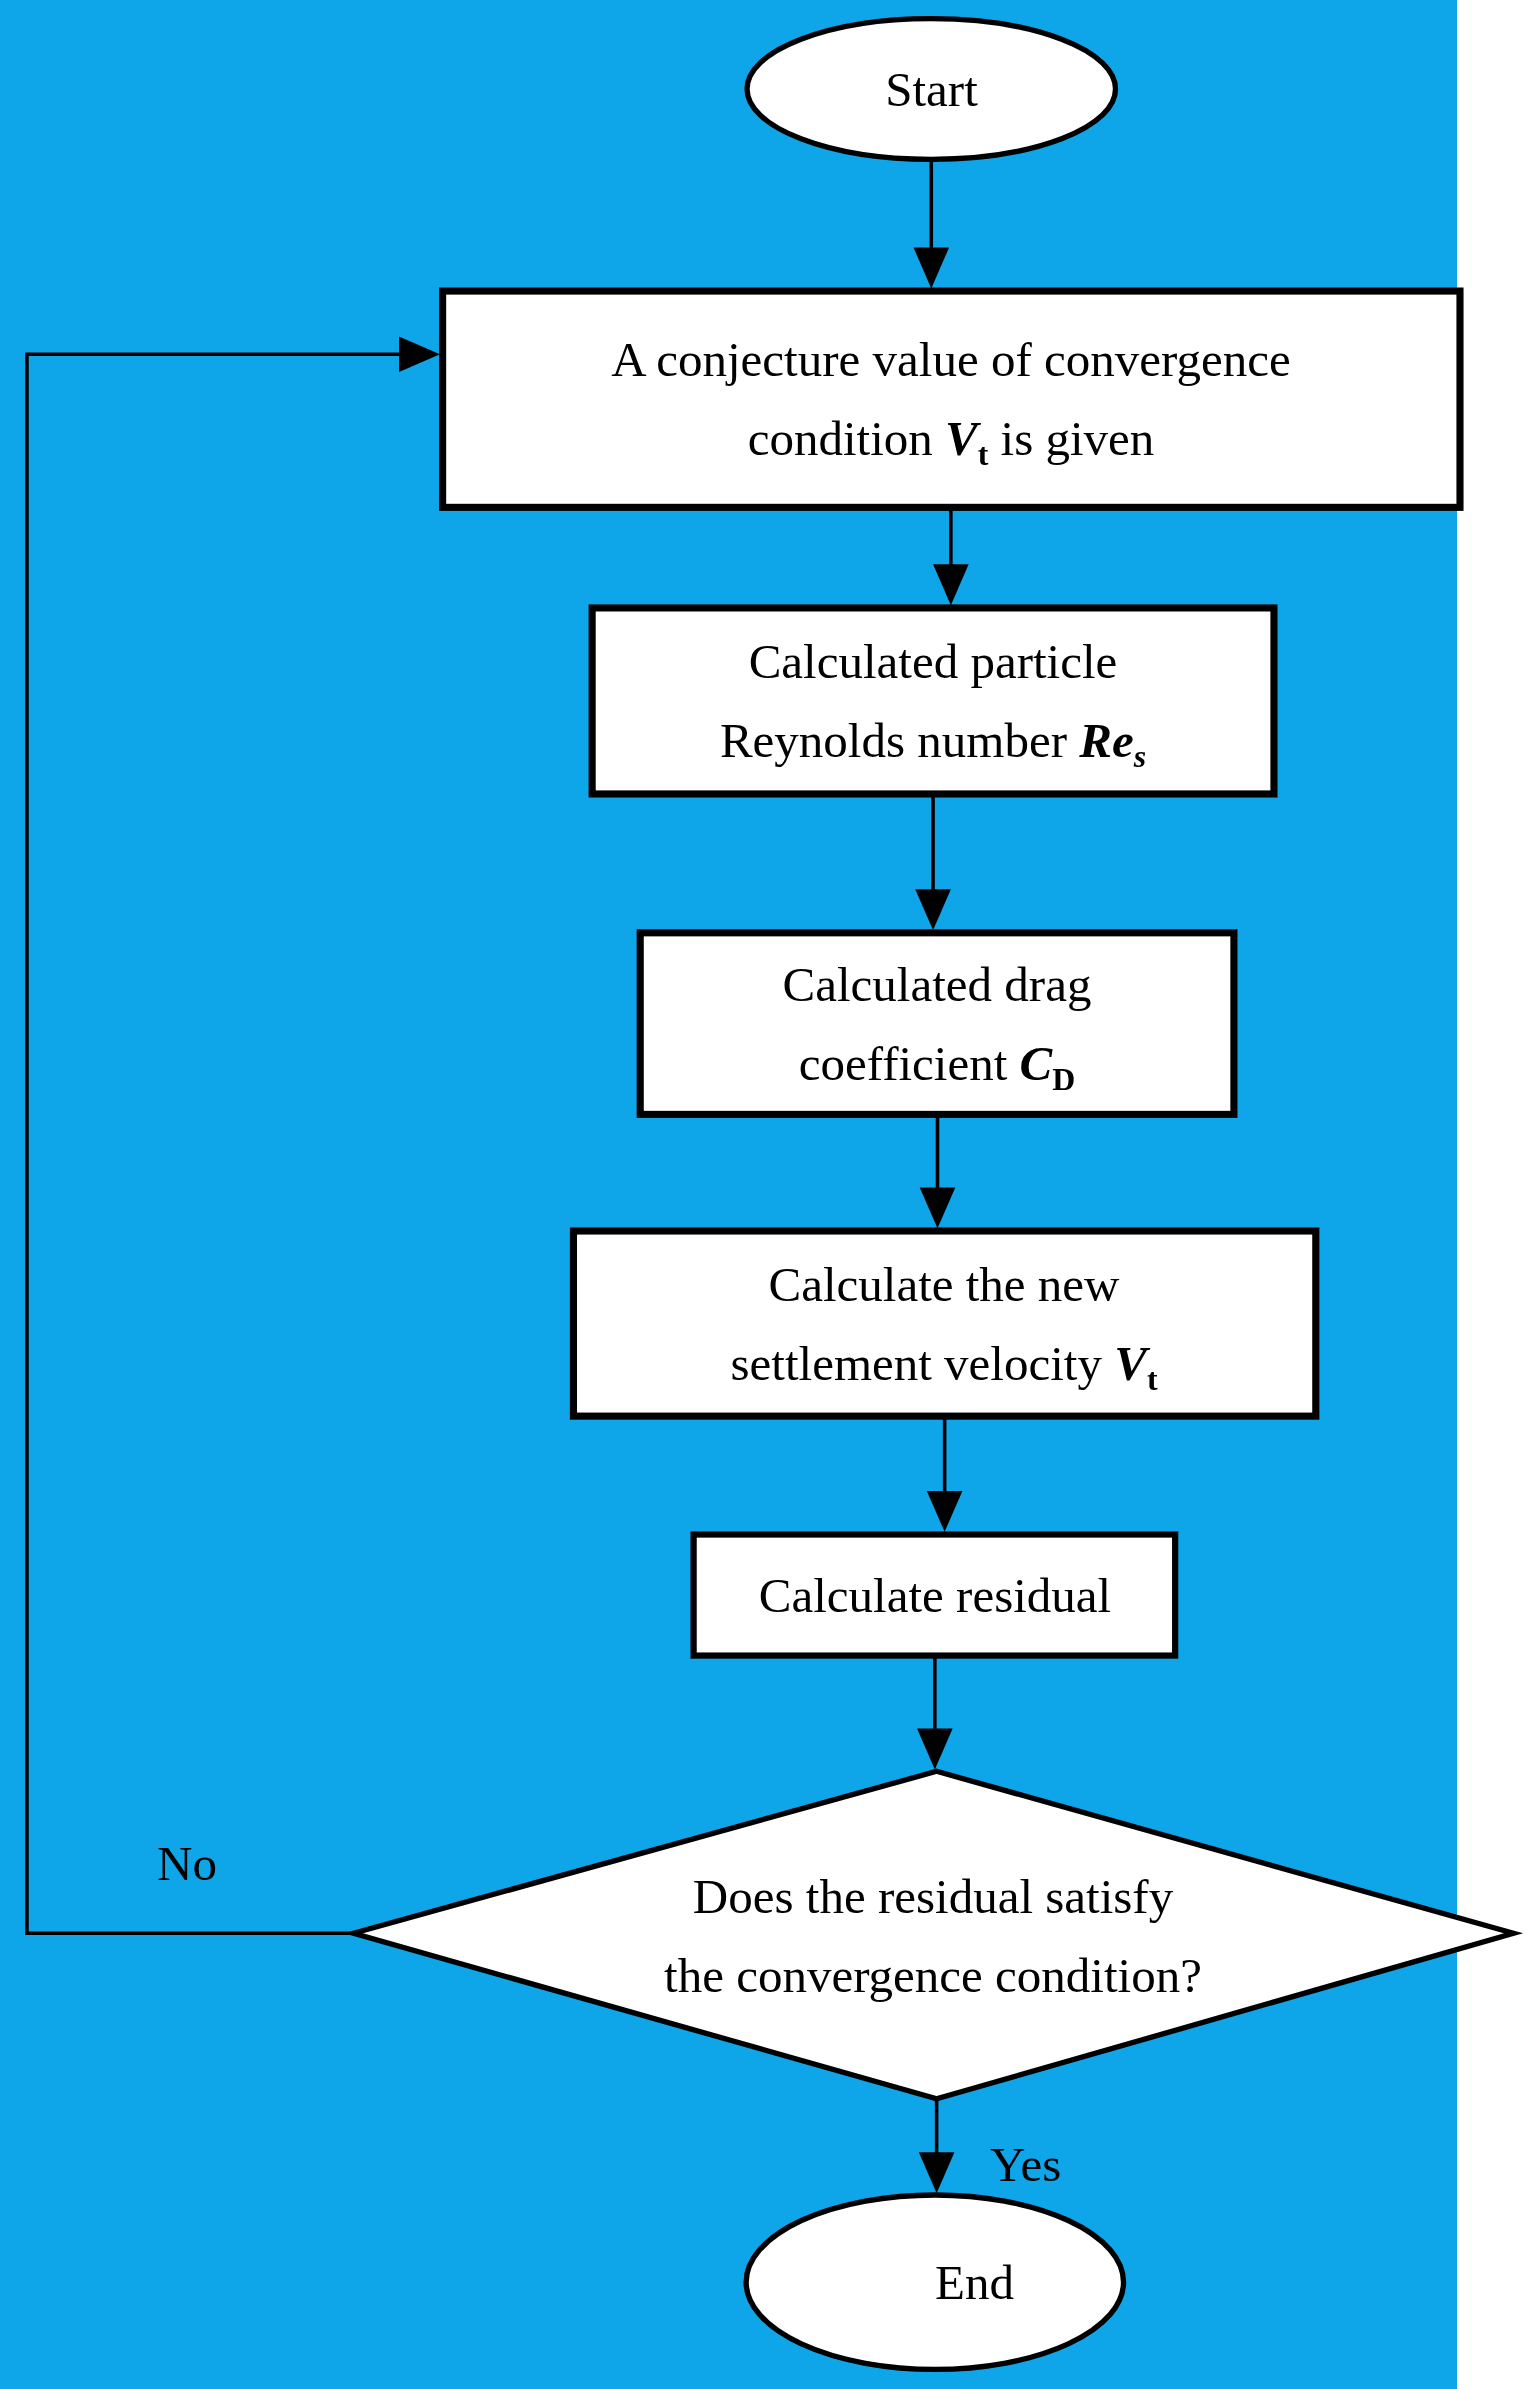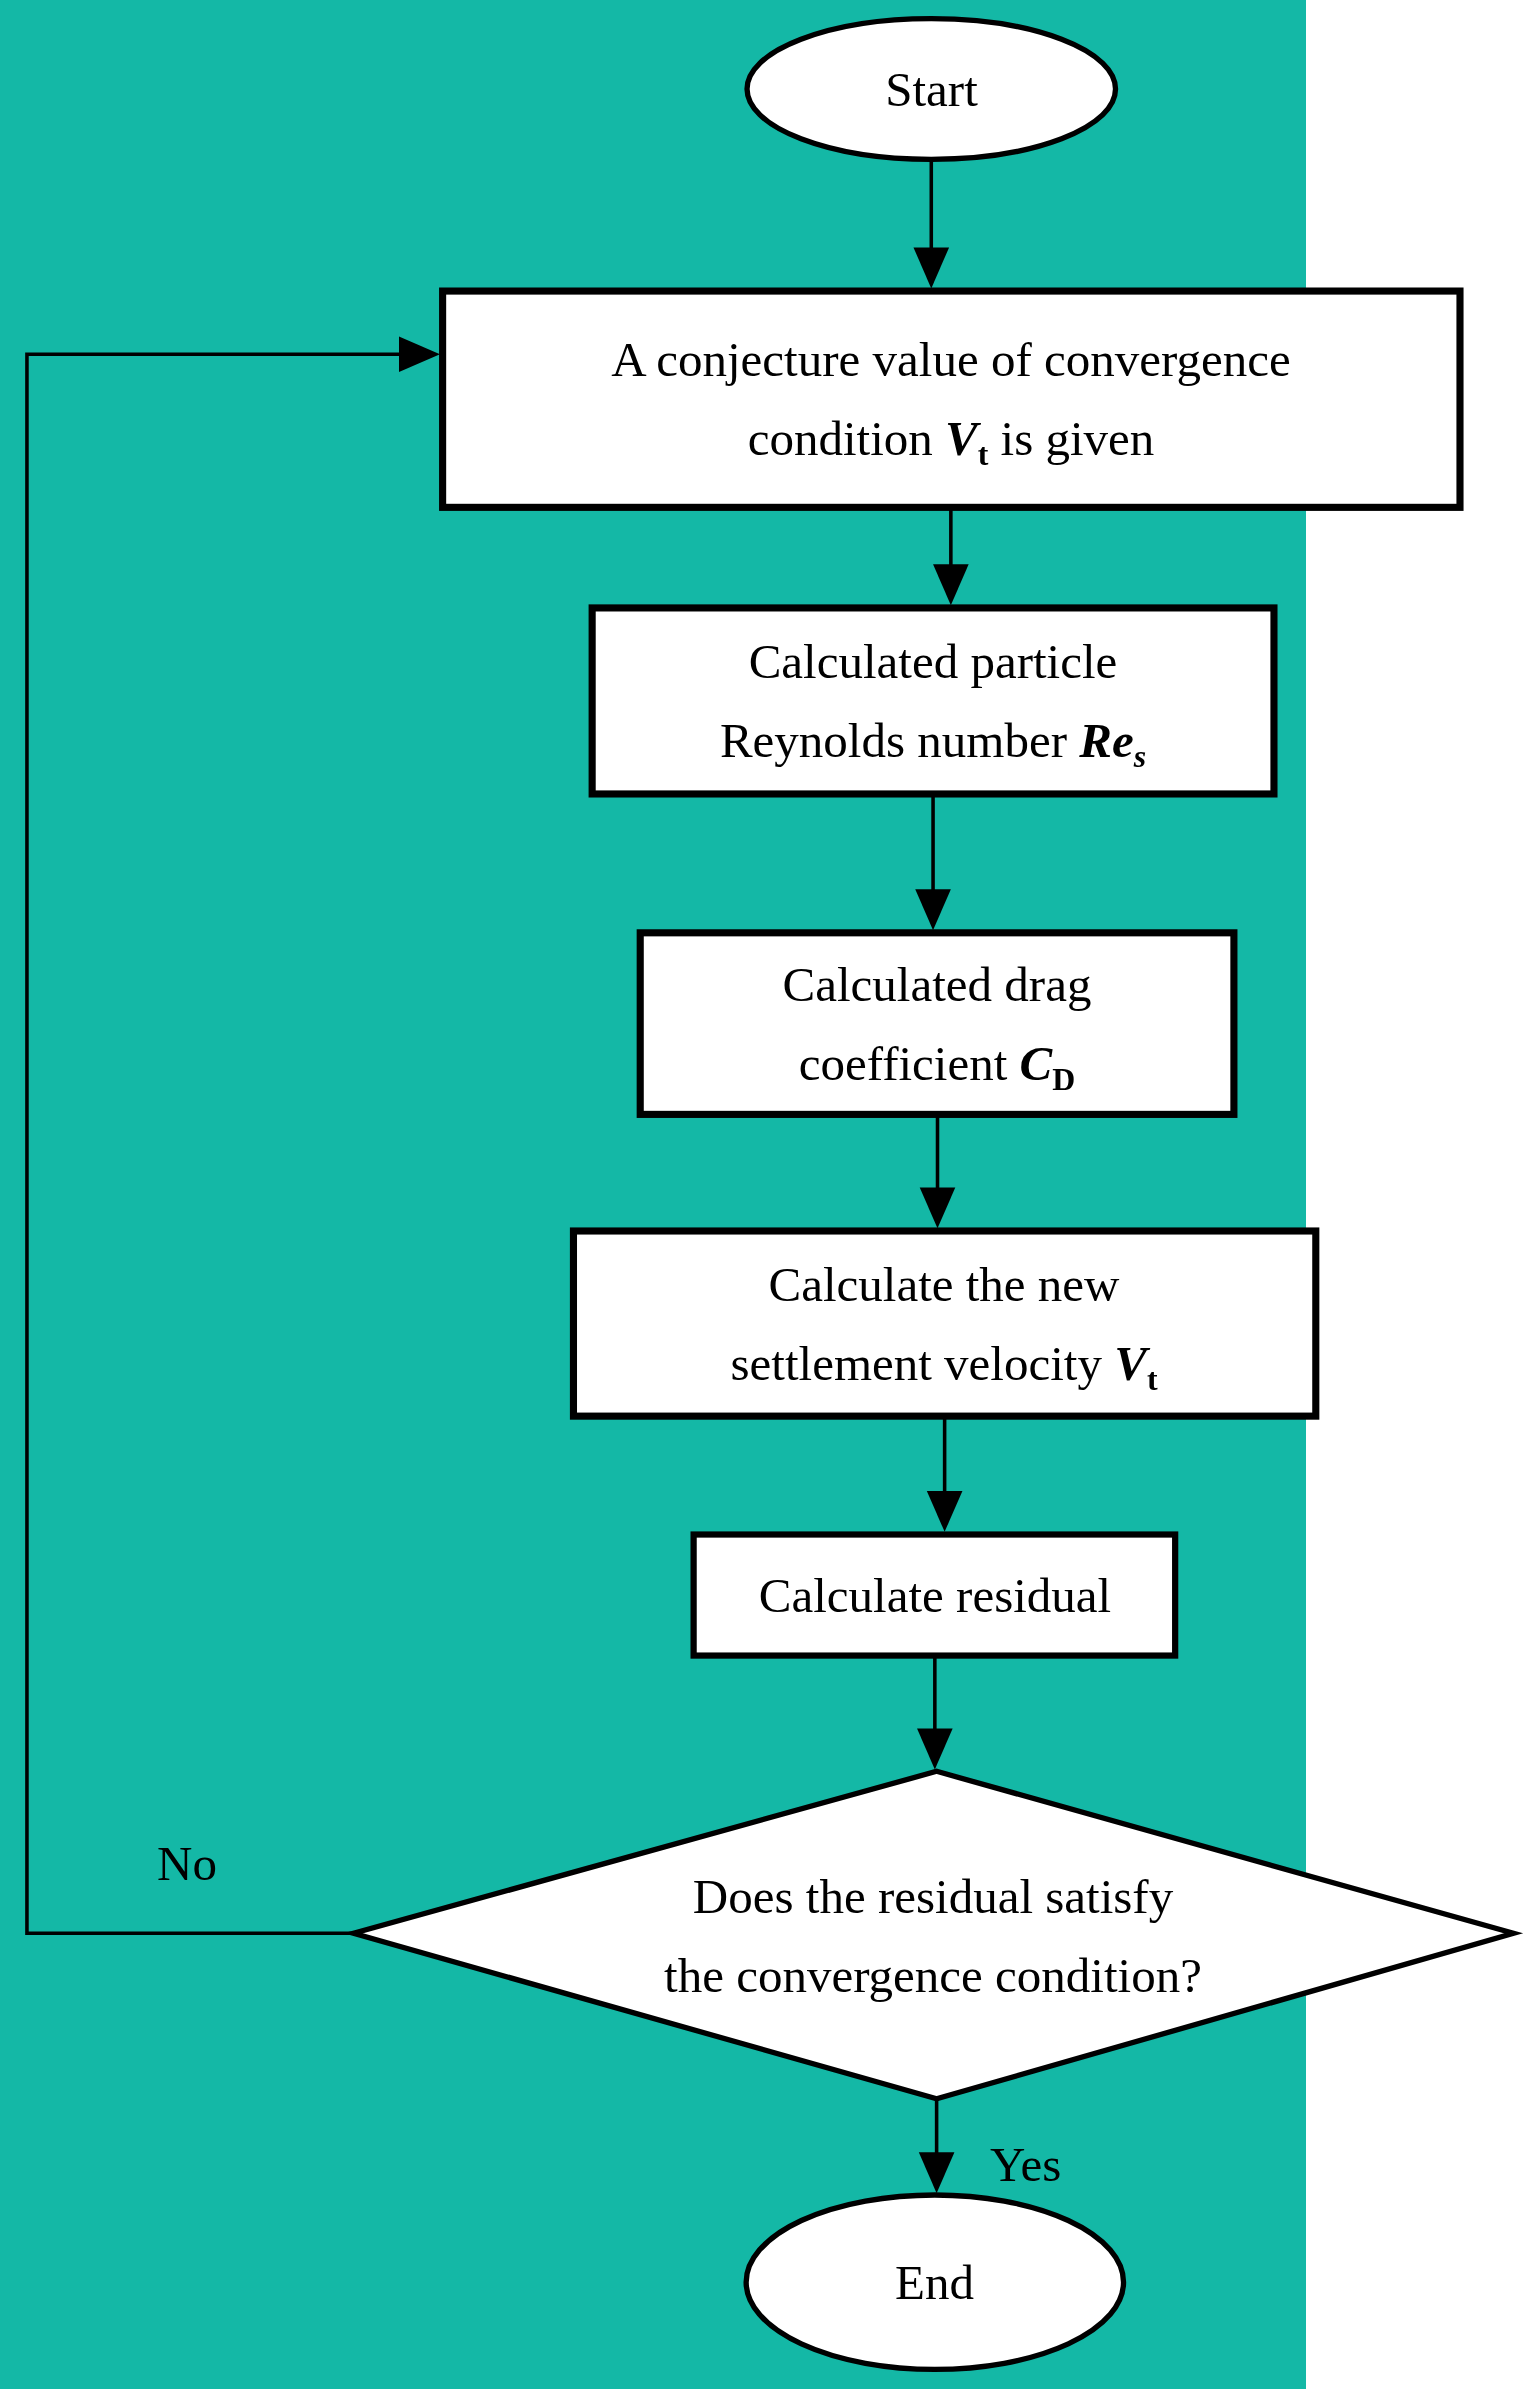--- a/index.html
+++ b/index.html
@@ -2,23 +2,23 @@
 <html style="font-size:14.2px"><head>
 <meta charset="utf-8">
 <style>
   html, body {
     margin: 0;
     padding: 0;
     background: #ffffff;
   }
   #canvas {
     position: relative;
-    width: 1306px;
+    width: 1457px;
     height: 2389px;
-    background: #14b8a6;
+    background: #0ea5e9;
     font-family: "Liberation Serif", "DejaVu Serif", serif;
     color: #000000;
   }
   #diagram-svg {
     position: absolute;
     left: 0;
     top: 0;
   }
   .node-text {
     position: absolute;
@@ -129,21 +129,21 @@
 
   <div class="node-text" style="left:694px; top:1535px; width:482px; height:121px;">
     <div><span>Calculate residual</span></div>
   </div>
 
   <div class="node-text" style="left:353px; top:1772px; width:1160px; height:328px;">
     <div><span>Does the residual satisfy</span></div>
     <div><span>the convergence condition?</span></div>
   </div>
 
-  <div class="node-text" style="left:746px; top:2195px; width:377px; height:174px;">
+  <div class="node-text" style="left:786px; top:2195px; width:377px; height:174px;">
     <div>End</div>
   </div>
 
   <div class="edge-label" style="left:157px; top:1837px;font-family:Liberation Serif, serif;">No</div>
 
   <div class="edge-label" style="left:990px; top:2138px;">Yes</div>
 
 </div>
 
 

